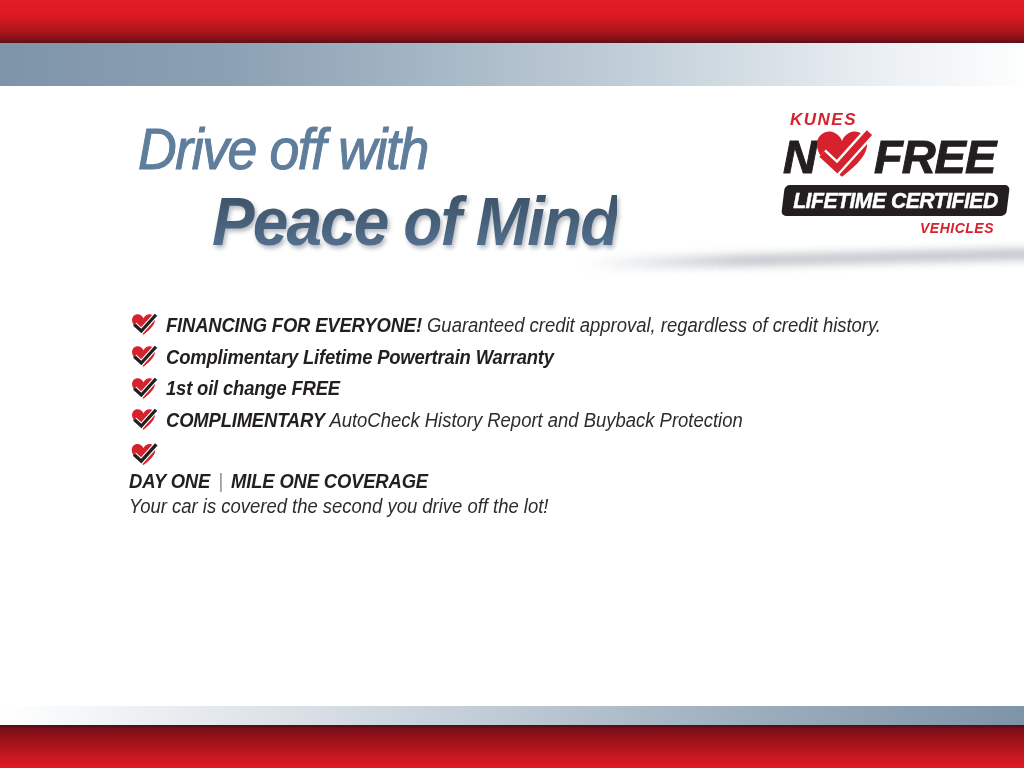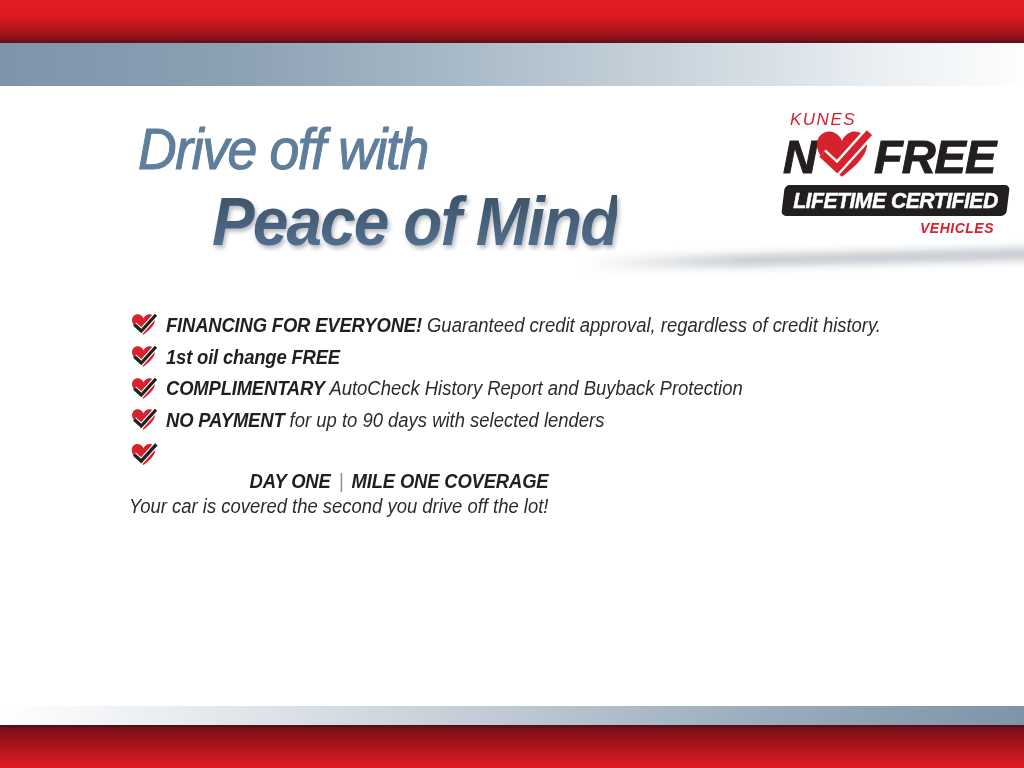--- a/index.html
+++ b/index.html
@@ -52,21 +52,21 @@
     filter:drop-shadow(2px 3px 2px rgba(70,80,95,0.40));
     transform:scaleX(0.94); transform-origin:left top;
     white-space:nowrap;
   }
 
   
   .logo { position:absolute; left:778px; top:110px; width:236px;
           --hc-heart:var(--brand-red); --hc-check:var(--brand-red); }
   .logo-kunes {
     margin-left:12px; color:var(--brand-red);
-    font-size:17px; font-weight:400; font-style:italic; letter-spacing:1.5px;
+    font-size:17px; font-weight:700; font-style:italic; letter-spacing:1.5px;
   }
   .logo-word {
     position:relative; margin-top:1px; margin-left:5px; height:52px;
     font-size:47px; font-weight:700; font-style:italic; line-height:52px;
     color:var(--ink); -webkit-text-stroke:1px var(--ink); letter-spacing:-1px;
     white-space:nowrap;
   }
   .logo-word .fear { margin-left:58px; }
   .logo-hc { position:absolute; left:28px; top:-14px; width:62px; height:74px; }
   .logo-banner {
@@ -82,21 +82,21 @@
   }
   .logo-vehicles {
     margin-top:4px; margin-left:5px; width:225px; box-sizing:border-box;
     text-align:right; padding-right:14px;
     color:var(--brand-red); font-size:14px; font-weight:700; font-style:italic;
     letter-spacing:0.5px;
   }
 
   
   .benefits { position:absolute; left:129px; top:309px; margin:0; padding:0; list-style:none; }
-  .benefit { display:flex; align-items:center; height:31.7px;text-align:right; }
+  .benefit { display:flex; align-items:center; height:31.7px; }
   .benefit.two-line { height:auto; align-items:flex-start;flex-direction:column; }
   .benefit.two-line .hc { margin-top:4px; }
   .hc { width:29px; height:25px; flex:0 0 29px; margin-right:8px;
         --hc-heart:var(--brand-red); --hc-check:var(--ink); }
   .btext {
     font-size:20.5px; font-style:italic; line-height:24px;
     transform:scaleX(0.90); transform-origin:left center; white-space:nowrap;
   }
   .two-line .btext { transform-origin:left top; }
   .b   { font-weight:700; color:var(--ink); letter-spacing:-0.2px; }
@@ -142,33 +142,33 @@
     <li class="benefit">
       <svg class="hc" viewBox="0 0 104 92">
           <use href="#hc-glyph"></use>
         </svg>
       <div class="btext"><span class="b">FINANCING FOR EVERYONE!</span><span class="r"> Guaranteed credit approval, regardless of credit history.</span></div>
     </li>
     <li class="benefit">
       <svg class="hc" viewBox="0 0 104 92">
           <use href="#hc-glyph"></use>
         </svg>
+      <div class="btext"><span class="b">Complimentary Lifetime Powertrain Warranty</span><span class="r"></span></div>
+    </li>
+    <li class="benefit">
+      <svg class="hc" viewBox="0 0 104 92">
+          <use href="#hc-glyph"></use>
+        </svg>
       <div class="btext"><span class="b">1st oil change FREE</span><span class="r"></span></div>
     </li>
     <li class="benefit">
       <svg class="hc" viewBox="0 0 104 92">
           <use href="#hc-glyph"></use>
         </svg>
       <div class="btext"><span class="b">COMPLIMENTARY</span><span class="r"> AutoCheck History Report and Buyback Protection</span></div>
-    </li>
-    <li class="benefit">
-      <svg class="hc" viewBox="0 0 104 92">
-          <use href="#hc-glyph"></use>
-        </svg>
-      <div class="btext"><span class="b">NO PAYMENT</span><span class="r"> for up to 90 days with selected lenders</span></div>
     </li>
     <li class="benefit two-line">
       <svg class="hc" viewBox="0 0 104 92">
           <use href="#hc-glyph"></use>
         </svg>
       <div class="btext">
         <div><span class="b">DAY ONE</span><span class="sep">|</span><span class="b">MILE ONE COVERAGE</span></div>
         <div class="subline r">Your car is covered the second you drive off the lot!</div>
       </div>
     </li>

